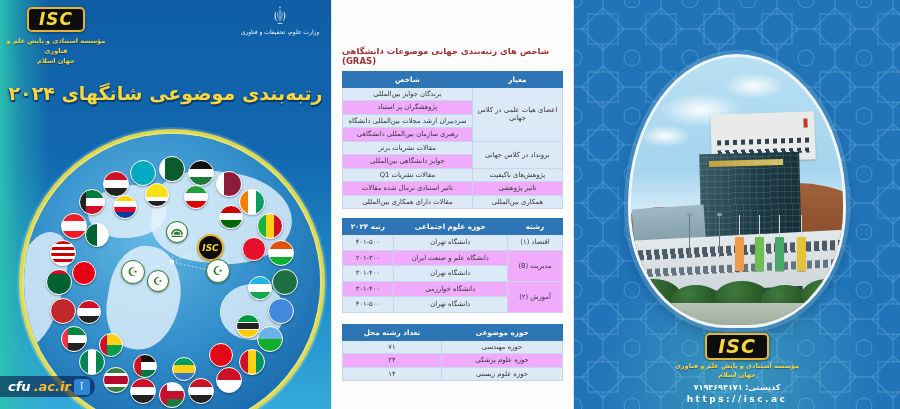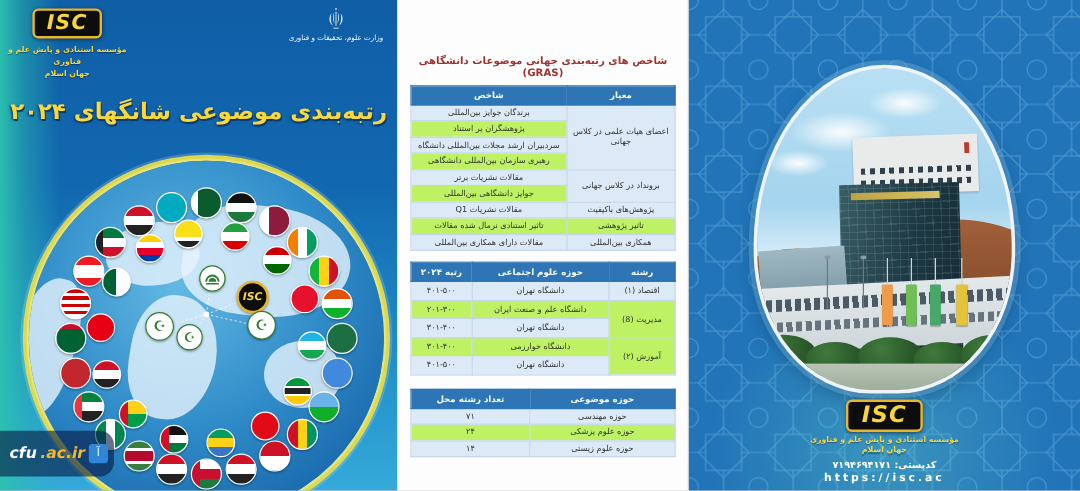--- a/index.html
+++ b/index.html
@@ -51,45 +51,45 @@
     position:absolute; border-radius:50%; border:1.5px solid #fff;
     box-shadow:0 1px 2px rgba(0,0,0,.35); background-size:cover;
   }
   .org-badge {
     position:absolute; z-index:4; border-radius:50%; display:flex; align-items:center; justify-content:center;
     box-shadow:0 1px 2px rgba(0,0,0,.35);
   }
   .org-badge.white { background:#fff; border:1px solid #2e7d32; color:#2e7d32; }
   .org-badge.isc-c { background:#0d0d0d; border:2px solid #e8b62a; color:#f8d53a; font-weight:bold; font-style:italic; }
   .watermark {
-    position:absolute; left:0; bottom:12px; height:38px; z-index:6;
+    position:absolute; left:0; bottom:12px; height:21px; z-index:6;
     background:rgba(8,28,70,.62); border-radius:0 12px 12px 0;
     display:flex; align-items:center; padding:0 7px 0 8px; gap:3px;
   }
   .wm-prefix { color:#fff; font-weight:bold; font-style:italic; font-size:13px; }
   .wm-suffix { color:#f5b92e; font-weight:bold; font-style:italic; font-size:13px; }
   .wm-badge {
     width:16px; height:16px; background:#2f86d6; border-radius:3px; color:#fff;
     font-size:9px; display:flex; align-items:center; justify-content:center; margin-right:-2px;
   }
   
   .panel-middle {
     position:relative; width:243px; height:409px; flex:none; overflow:hidden;
     background:#fdfdfd; direction:rtl; padding:46px 10px 0;
     border-left:1px solid #e3e3e3; border-right:1px solid #e3e3e3;
   }
-  .mp-title { color:#9a3332; font-size:8.5px; font-weight:bold; text-align:center; margin-bottom:5px; }
+  .mp-title { color:#9a3332; font-size:8.5px; font-weight:bold; text-align:left; margin-bottom:5px; }
   .mp-table { width:100%; border-collapse:collapse; table-layout:fixed; }
   .mp-table th {
     background:#2e75b6; color:#fff; font-weight:bold; font-size:7.2px; padding:3px 2px;
     border:1px solid #2e75b6; text-align:center;
   }
   .mp-table td {
     font-size:6.8px; color:#333; padding:2px 2px; text-align:center; line-height:1.25;
-    border:1px solid #c6d7ec; background:#bef264;
+    border:1px solid #c6d7ec; background:#f0abfc;
   }
   .mp-table td.lt { background:#dce9f7; }
   .mp-table td.ltr { direction:ltr; }
   .t1 { margin-bottom:9px; } .t2 { margin-bottom:11px; } 
   .t2 td { padding:3px 2px; } .t3 td { padding:2px 16px; }
   
   .panel-right { position:relative; width:326px; height:409px; flex:none; overflow:hidden; background:#2174b8; }
   .girih-svg { position:absolute; inset:0; opacity:.5; }
   .pr-glow {
     position:absolute; left:50%; bottom:-10px; width:320px; height:190px; transform:translateX(-50%);

